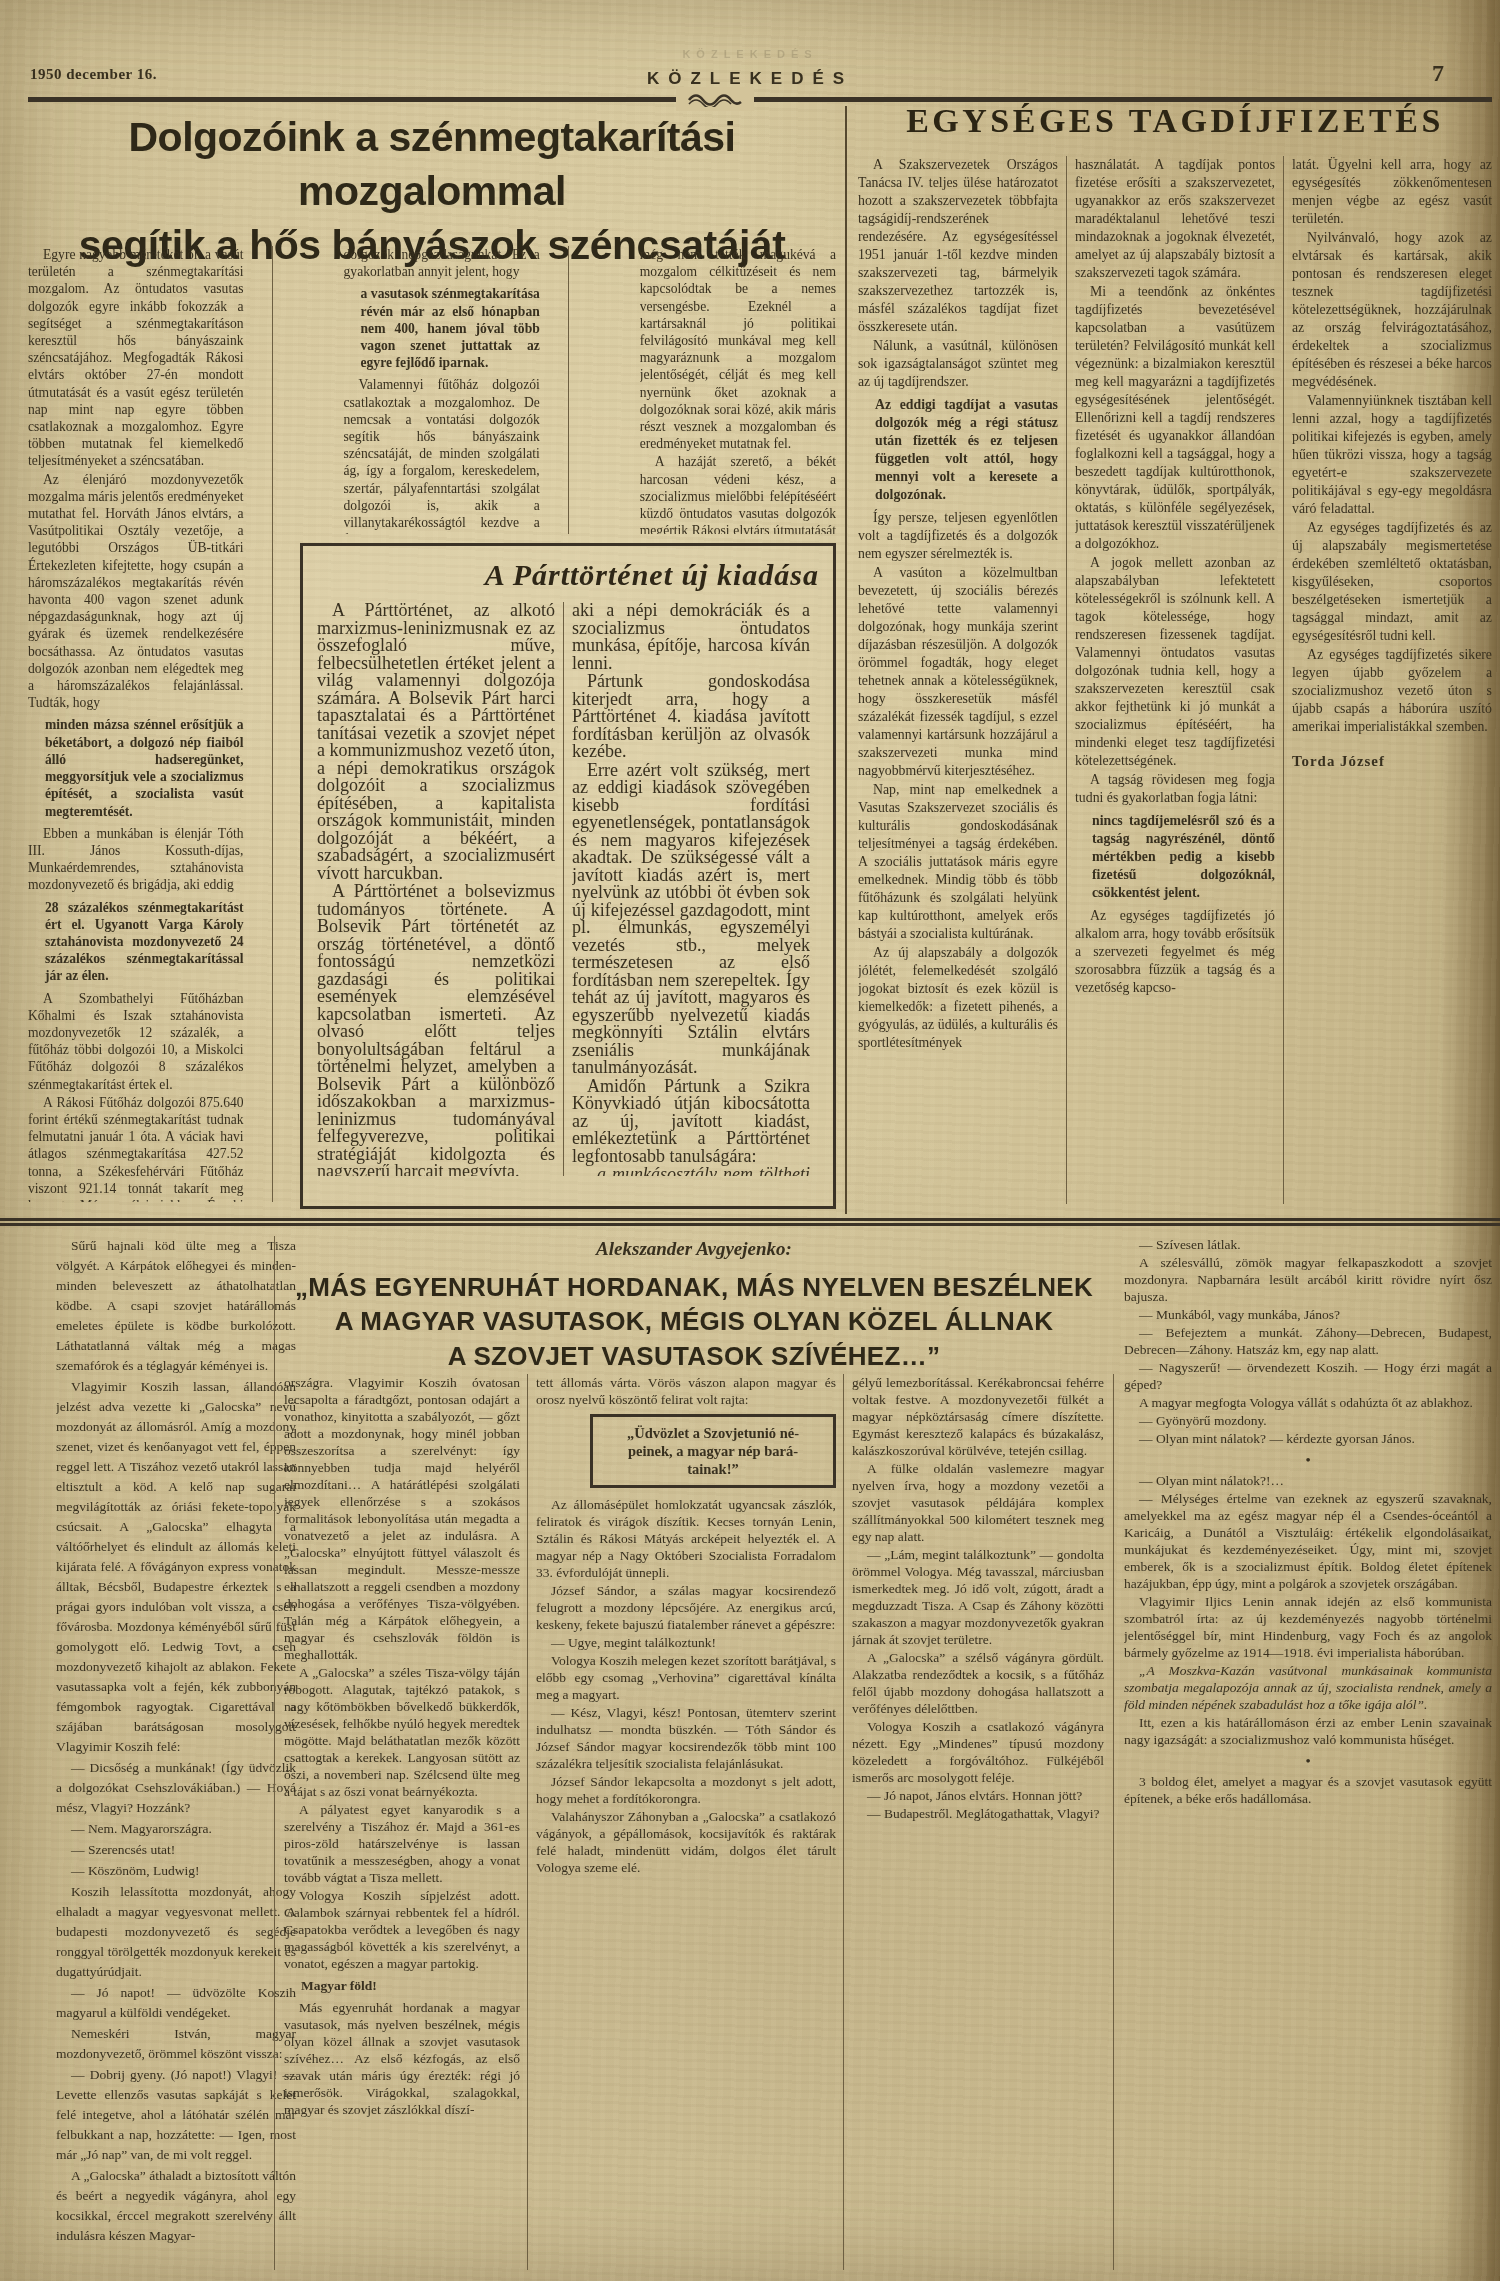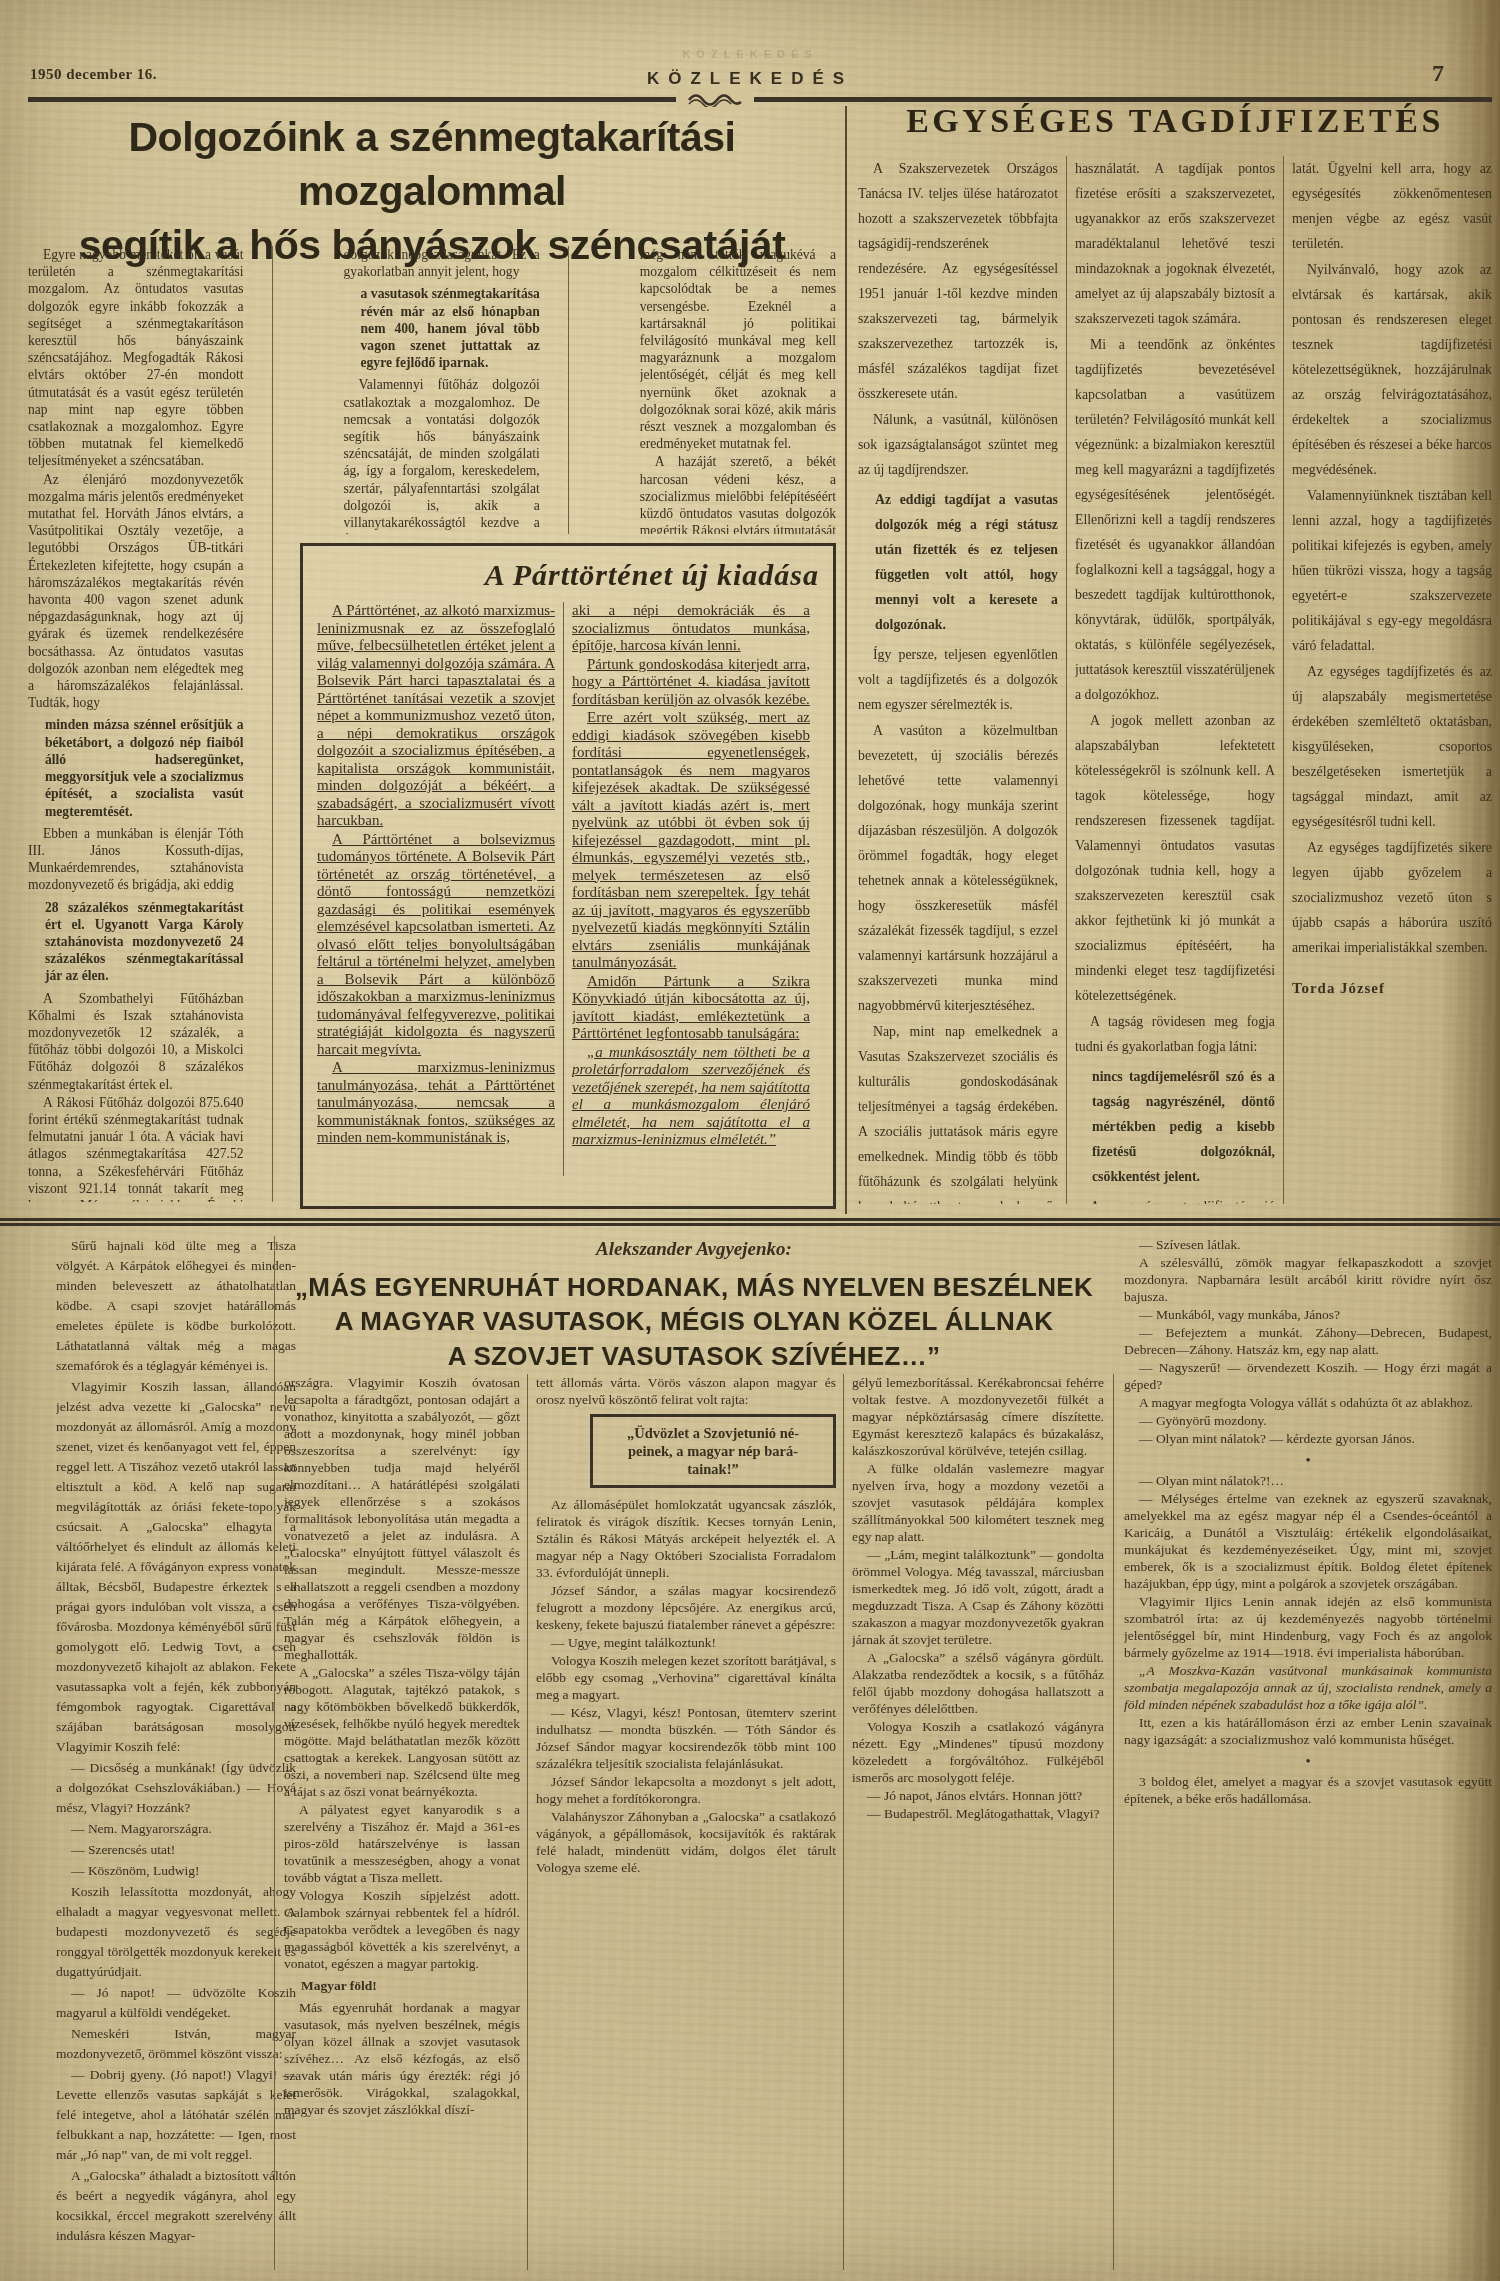--- a/index.html
+++ b/index.html
@@ -52,27 +52,27 @@
     font-weight:700;font-size:41px;line-height:1.32;color:#2e2818;
     text-align:center;letter-spacing:-.5px;}
   .coal-cols{position:absolute;left:0;top:136px;width:100%;display:flex;gap:20px;}
   .coal-c1{width:268px;height:956px;font-size:13.6px;line-height:17.2px;}
   .coal-c2,.coal-c3{width:244px;height:288px;font-size:13.6px;line-height:17.2px;margin-left:43px;}
   
   .pbox{position:absolute;left:272px;top:433px;width:536px;height:666px;
     border:3px solid #3a3226;background:rgba(224,212,176,.25);box-sizing:border-box;padding:10px 14px;}
   .pbox h2{margin:2px 0 10px 0;text-align:right;font-style:italic;font-weight:700;font-size:30px;letter-spacing:1px;color:#2f2717;}
   .pbox-cols{display:flex;}
-  .pbox .col{width:238px;height:574px;font-size:15px;line-height:17.5px;text-decoration:underline;}
+  .pbox .col{width:238px;height:574px;font-size:18px;line-height:17.5px;}
   
   .sect-divider{left:845px;top:106px;height:1108px;}
   .tagdij{position:absolute;left:858px;top:102px;width:634px;height:1112px;}
   .tagdij h1{margin:0;text-align:center;font-weight:700;font-size:34px;letter-spacing:3.5px;color:#2c2514;}
   .tagdij-cols{position:absolute;top:54px;left:0;display:flex;width:100%;}
-  .tagdij .col{width:200px;height:1048px;font-size:13.8px;line-height:25px;}
+  .tagdij .col{width:200px;height:1048px;font-size:13.8px;line-height:18px;}
   
   .bot-rule{position:absolute;left:0;top:1218px;width:1500px;height:8px;
     background:linear-gradient(#3a3226 0 3px, rgba(0,0,0,0) 3px 5px, #3a3226 5px 8px);}
   .avg{position:absolute;left:28px;top:1232px;width:1464px;height:1040px;}
   .avg .colA{position:absolute;left:0;top:4px;width:240px;height:1034px;font-size:13.5px;line-height:20px;margin-left:28px;}
   .avg .head-block{position:absolute;left:256px;top:0;width:820px;text-align:center;}
   .avg .byline{font-weight:700;font-style:italic;font-size:19px;margin:6px 0 10px 0;}
   .avg .bighead{font-family:"Liberation Sans","DejaVu Sans",sans-serif;font-weight:700;
     font-size:26px;line-height:1.32;color:#2e2818;letter-spacing:.3px;margin:0;}
   .avg .colB{position:absolute;left:256px;top:142px;width:236px;height:896px;font-size:13.5px;line-height:17px;}

